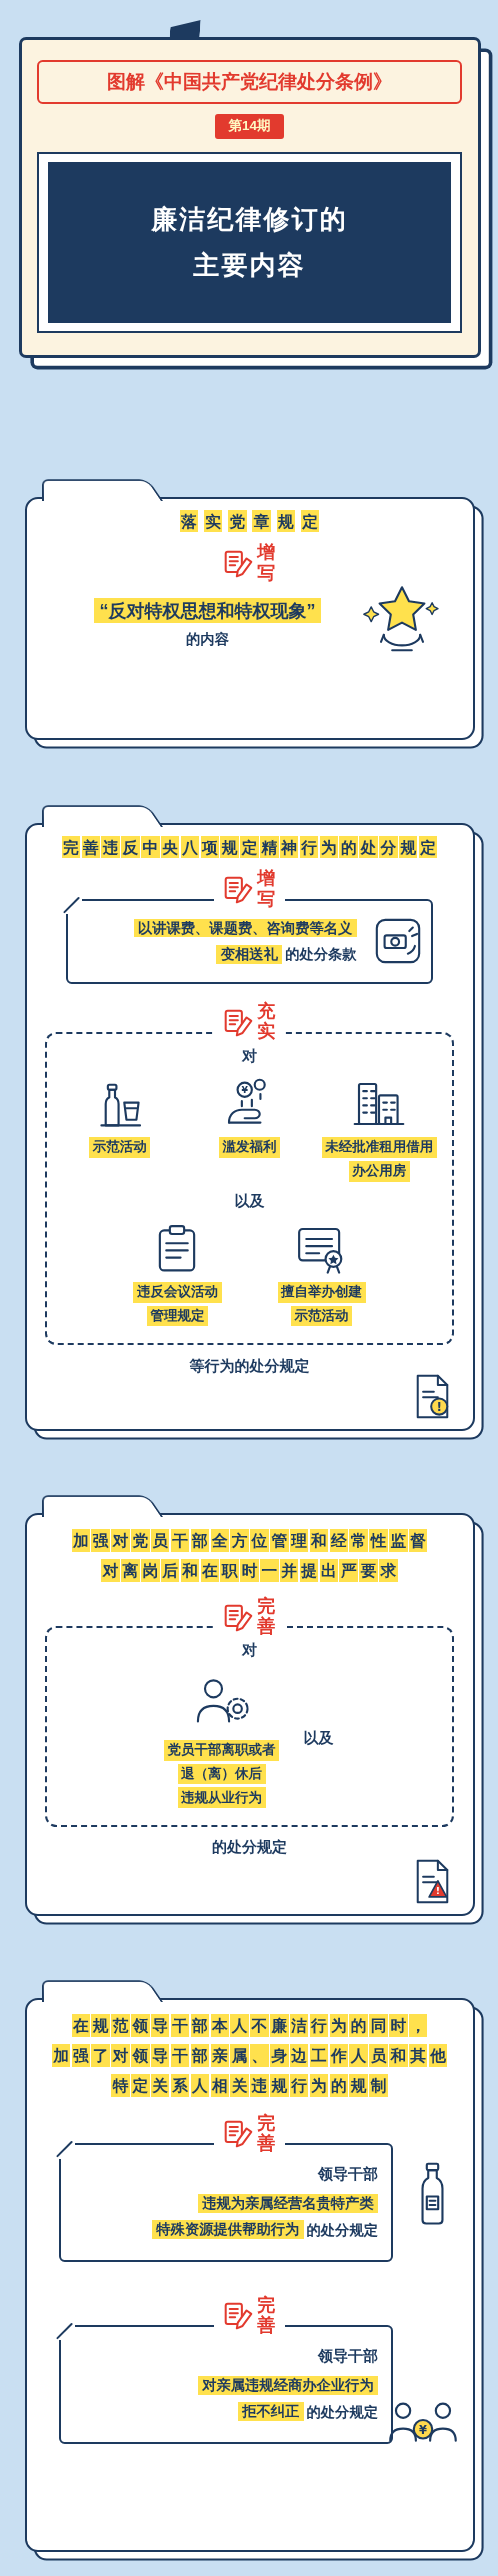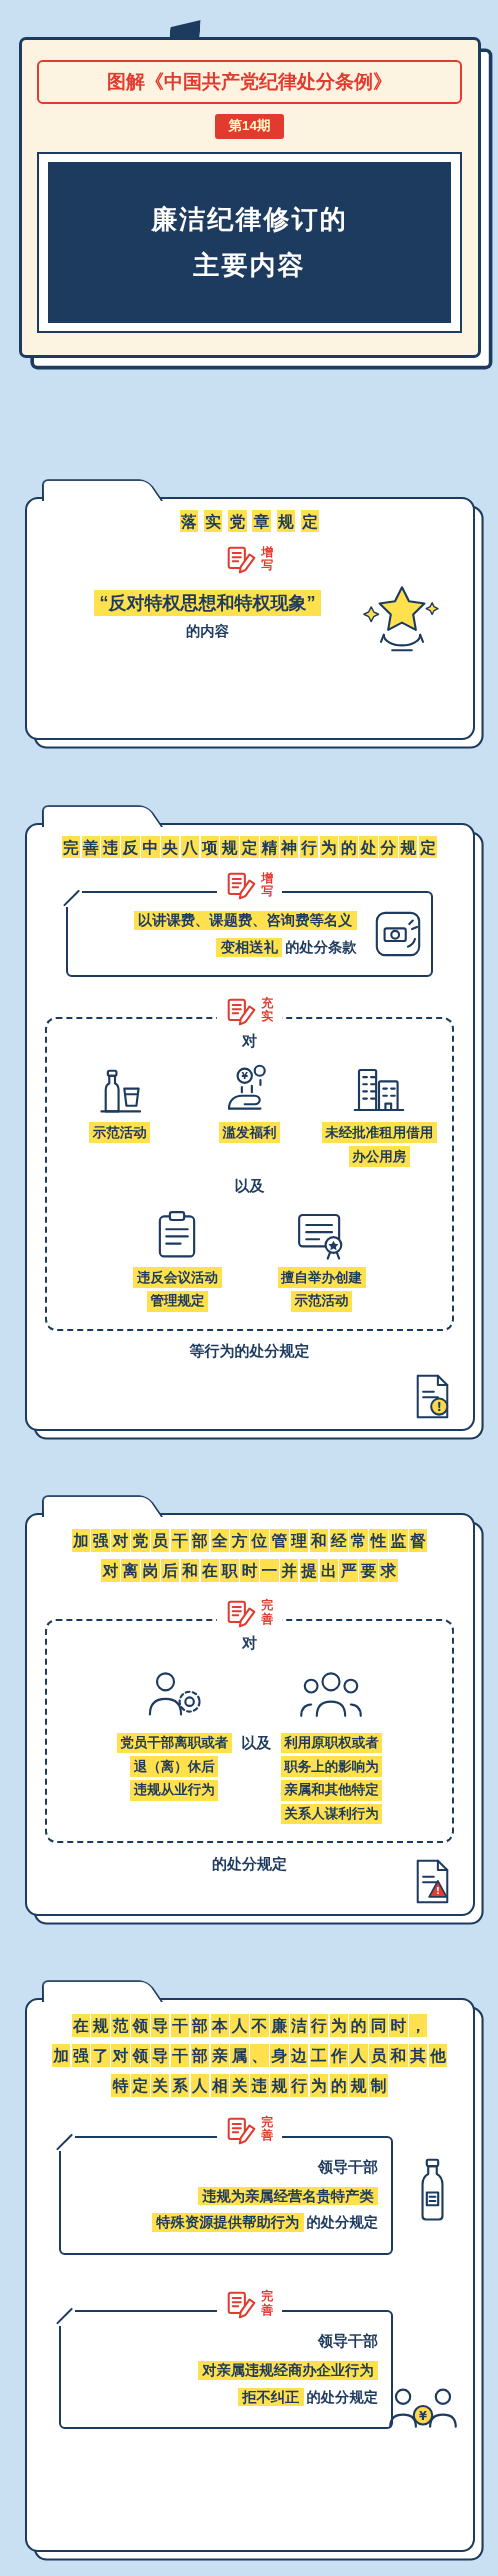--- a/index.html
+++ b/index.html
@@ -76,22 +76,22 @@
   .sec-title-line{line-height:1.92;}
   .hl-char{background:var(--yellow);padding:0.7px 1.4px;margin:0 0.7px;display:inline-block;line-height:1.35;}
   .s1 .hl-char{margin:0 2.9px;}
 
   
   .stamp{
     display:flex;align-items:center;gap:3.6px;width:max-content;
     margin:8.6px auto 0;position:relative;z-index:2;background:#fff;padding:1.4px 8.6px;
   }
   .stamp-chars{
-    width:1.06em;font-size:12px;line-height:1.12;font-weight:bold;color:var(--red);
-    word-break:break-all;text-align:right;
+    width:1.06em;font-size:18px;line-height:1.12;font-weight:bold;color:var(--red);
+    word-break:break-all;text-align:left;
   }
 
   
   .hl{background:var(--yellow);font-weight:bold;padding:1.4px 4.3px;}
   .rest{font-weight:bold;margin-left:2.9px;}
   .plain-line{text-align:center;font-weight:bold;font-size:14.3px;margin-top:7.1px;}
   .connector{text-align:center;font-weight:bold;font-size:15px;}
   .sec-footer{text-align:center;font-weight:bold;font-size:15px;margin-top:11.4px;}
 
   
@@ -123,21 +123,21 @@
   .s1-quote .hl{font-size:18px;padding:2.9px 5.7px;}
   .s1-icon{position:absolute;right:28.5px;top:84px;}
 
   
   .s2-gift{margin-left:21.4px;margin-right:21.4px;padding-right:74px;padding-left:21.4px;}
   .inbox-icon{position:absolute;right:8.6px;top:50%;transform:translateY(-50%);}
   .corner-icon{position:absolute;right:20px;bottom:8.6px;}
   .s2 .stamp.second{margin-top:15.7px;}
 
   
-  .s3-row{display:flex;align-items:flex-start;justify-content:center;gap:8px;margin-top:8.6px;}
+  .s3-row{display:flex;align-items:flex-start;justify-content:center;gap:23px;margin-top:8.6px;}
   .s3-col{display:flex;flex-direction:column;align-items:center;}
   .s3-row .connector{align-self:center;flex:0 0 auto;padding:0 1.4px;}
 
   
   .block{position:relative;margin-top:4.3px;}
   .block + .block{margin-top:31px;}
   .s4 .sec-title{margin-bottom:10px;}
   .docbox4{margin-right:61px;margin-left:14.3px;padding:17px 13px;}
   .subject{font-weight:bold;font-size:15px;margin-bottom:4.3px;line-height:1.6;}
   .side-icon{position:absolute;}
@@ -338,34 +338,20 @@
             <circle cx="70" cy="56" r="14" stroke-dasharray="5.5 4.5"></circle>
             <circle cx="70" cy="56" r="6"></circle>
           </svg>
           <span class="lbl">党员干部离职或者</span>
           <span class="lbl">退（离）休后</span>
           <span class="lbl">违规从业行为</span>
         </div>
 
         <div class="connector">以及</div>
 
-        <div class="s3-col">
-          <svg width="68" height="68" viewBox="0 0 96 96" fill="none" stroke="#1d3a5f" stroke-width="3" stroke-linecap="round" stroke-linejoin="round">
-            <circle cx="20" cy="34" r="9"></circle>
-            <path d="M6 76 q0-15 14-16"></path>
-            <circle cx="76" cy="34" r="9"></circle>
-            <path d="M90 76 q0-15-14-16"></path>
-            <circle cx="48" cy="28" r="12" fill="#fff"></circle>
-            <path d="M28 76 q0-20 20-20 20 0 20 20"></path>
-          </svg>
-          <span class="lbl">利用原职权或者</span>
-          <span class="lbl">职务上的影响为</span>
-          <span class="lbl">亲属和其他特定</span>
-          <span class="lbl">关系人谋利行为</span>
-        </div>
       </div>
     </div>
 
     <div class="sec-footer">的处分规定</div>
 
     <div class="corner-icon">
       <svg width="41" height="47" viewBox="0 0 60 70" fill="none" stroke="#1d3a5f" stroke-width="3" stroke-linecap="round" stroke-linejoin="round">
         <path d="M8 4 H38 L52 18 V66 H8 Z" fill="#fff"></path>
         <path d="M38 4 V18 H52"></path>
         <path d="M16 28 h16 M16 36 h22"></path>

